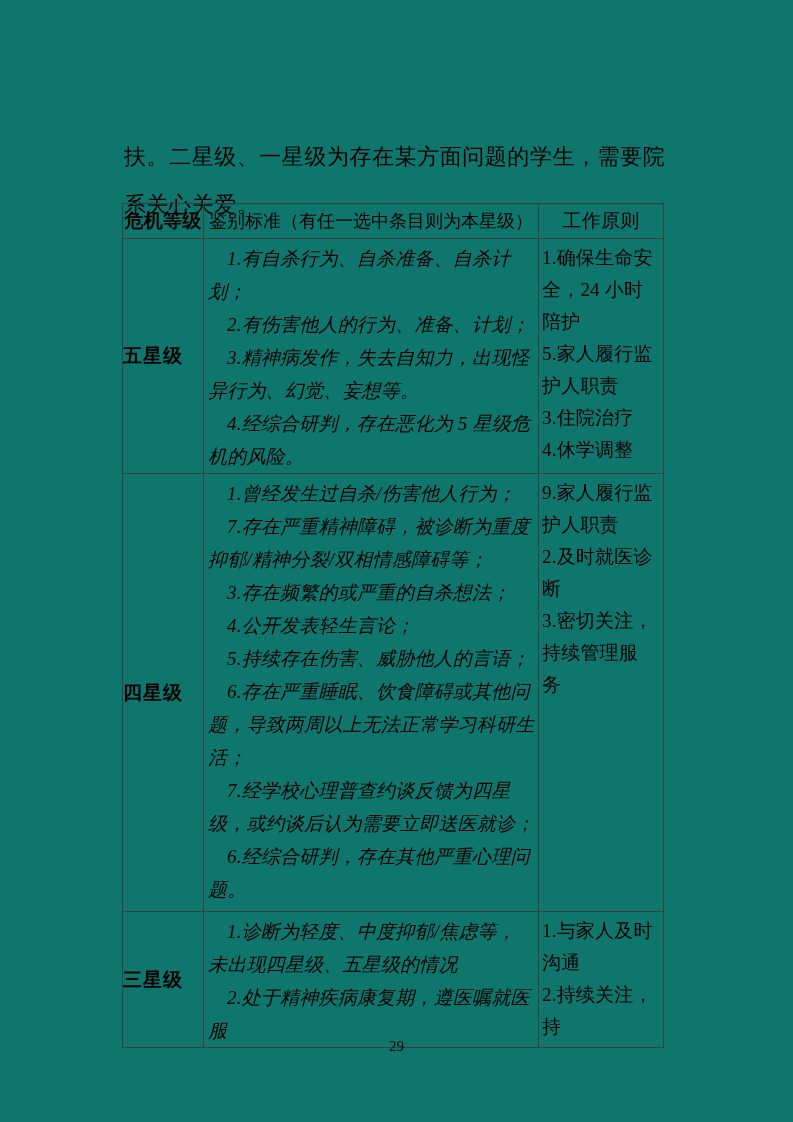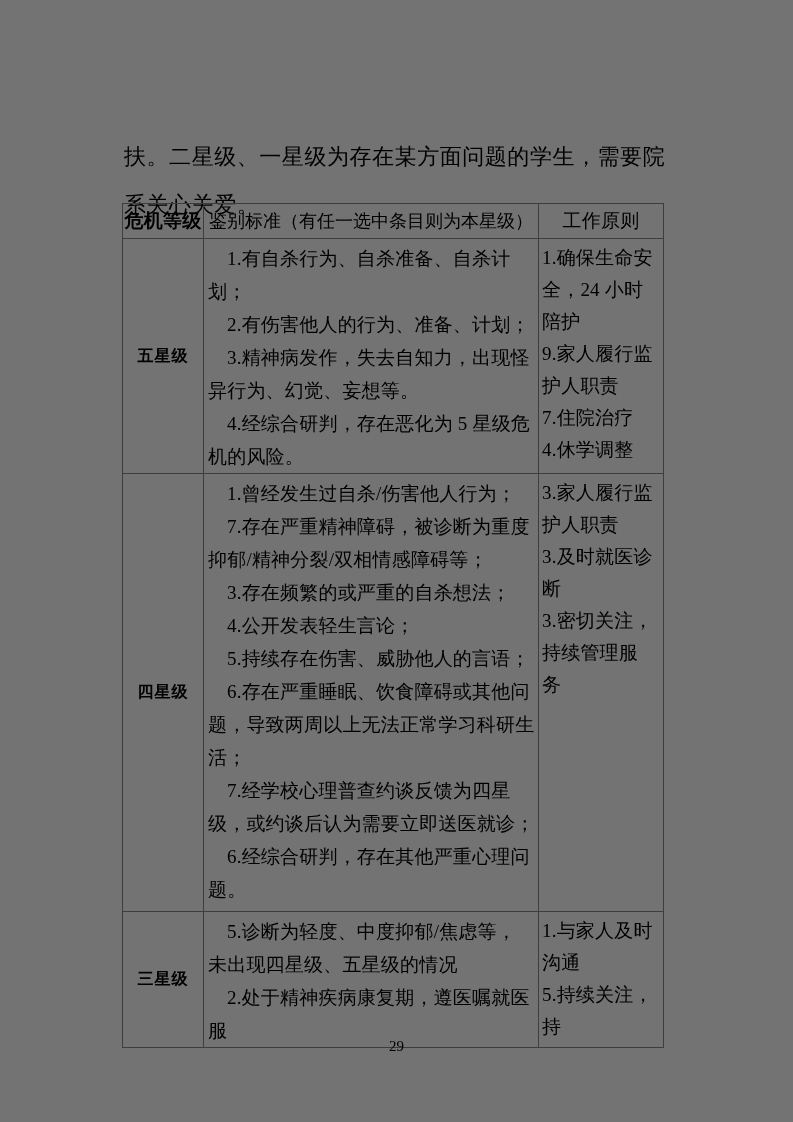--- a/index.html
+++ b/index.html
@@ -5,21 +5,21 @@
   html, body { margin: 0; padding: 0; }
   body {
     width: 793px; height: 1122px;
     background: #ffffff;
     font-family: "Liberation Serif", "DejaVu Serif", serif;
     color: #000000;
   }
   .doc {
     position: relative;
     width: 793px; height: 1122px;
-    background: #737373;
+    background: #0f766e;
     overflow: hidden;
   }
   .intro {
     position: absolute;
     left: 124px; top: 111px;
     width: 548px;
     font-size: 22px;
     line-height: 48px;
     letter-spacing: 0.55px;
     text-align: left;
@@ -39,34 +39,33 @@
     height: 34px;
     font-weight: normal;
     font-size: 19px;
     text-align: center;
     vertical-align: middle;
     letter-spacing: 0.3px;
   }
   .ctable th.h-level { font-weight: bold; font-size: 19px; }
   .ctable th.h-criteria { font-size: 18px; letter-spacing: 0; margin-left: 19px; }
   .ctable td.level {
-    text-align: center;
     vertical-align: middle;
     font-weight: bold;
-    font-size: 16px;
+    font-size: 19px;
     letter-spacing: 1px;
   }
   .ctable td.criteria {
     vertical-align: top;
     font-size: 19px;
     line-height: 33px;
     padding: 3px 3px 0 4px;
     letter-spacing: 0.2px;
   }
-  .ctable td.criteria p { margin: 0; text-indent: 19px; }
+  .ctable td.criteria p { margin: 0; text-indent: 19px; font-style: italic; }
   .ctable td.principles {
     vertical-align: top;
     font-size: 19px;
     line-height: 32px;
     padding: 3px 7px 0 3px;
     letter-spacing: 0.2px;
     margin-left: 24px;
   }
   .ctable td.principles p { margin: 0; }
   tr.row-five  { height: 224px; }
@@ -104,52 +103,52 @@
       <tr class="row-five">
         <td class="level">五星级</td>
         <td class="criteria">
           <p>1.有自杀行为、自杀准备、自杀计划；</p>
           <p>2.有伤害他人的行为、准备、计划；</p>
           <p>3.精神病发作，失去自知力，出现怪异行为、幻觉、妄想等。</p>
           <p>4.经综合研判，存在恶化为 5 星级危机的风险。</p>
         </td>
         <td class="principles">
           <p>1.确保生命安全，24 小时陪护</p>
-          <p>9.家人履行监护人职责</p>
-          <p>7.住院治疗</p>
+          <p>5.家人履行监护人职责</p>
+          <p>3.住院治疗</p>
           <p>4.休学调整</p>
         </td>
       </tr>
       <tr class="row-four">
         <td class="level">四星级</td>
         <td class="criteria">
           <p>1.曾经发生过自杀/伤害他人行为；</p>
           <p>7.存在严重精神障碍，被诊断为重度抑郁/精神分裂/双相情感障碍等；</p>
           <p>3.存在频繁的或严重的自杀想法；</p>
           <p>4.公开发表轻生言论；</p>
           <p>5.持续存在伤害、威胁他人的言语；</p>
           <p>6.存在严重睡眠、饮食障碍或其他问题，导致两周以上无法正常学习科研生活；</p>
           <p>7.经学校心理普查约谈反馈为四星级，或约谈后认为需要立即送医就诊；</p>
           <p>6.经综合研判，存在其他严重心理问题。</p>
         </td>
         <td class="principles">
-          <p>3.家人履行监护人职责</p>
-          <p>3.及时就医诊断</p>
+          <p>9.家人履行监护人职责</p>
+          <p>2.及时就医诊断</p>
           <p>3.密切关注，持续管理服务</p>
         </td>
       </tr>
       <tr class="row-three">
         <td class="level">三星级</td>
         <td class="criteria">
-          <p>5.诊断为轻度、中度抑郁/焦虑等，未出现四星级、五星级的情况</p>
+          <p>1.诊断为轻度、中度抑郁/焦虑等，未出现四星级、五星级的情况</p>
           <p>2.处于精神疾病康复期，遵医嘱就医服</p>
         </td>
         <td class="principles">
           <p>1.与家人及时沟通</p>
-          <p>5.持续关注，持</p>
+          <p>2.持续关注，持</p>
         </td>
       </tr>
     </tbody>
   </table>
 
   <div class="pageno">29</div>
 
 </div>
 
 </body></html>

